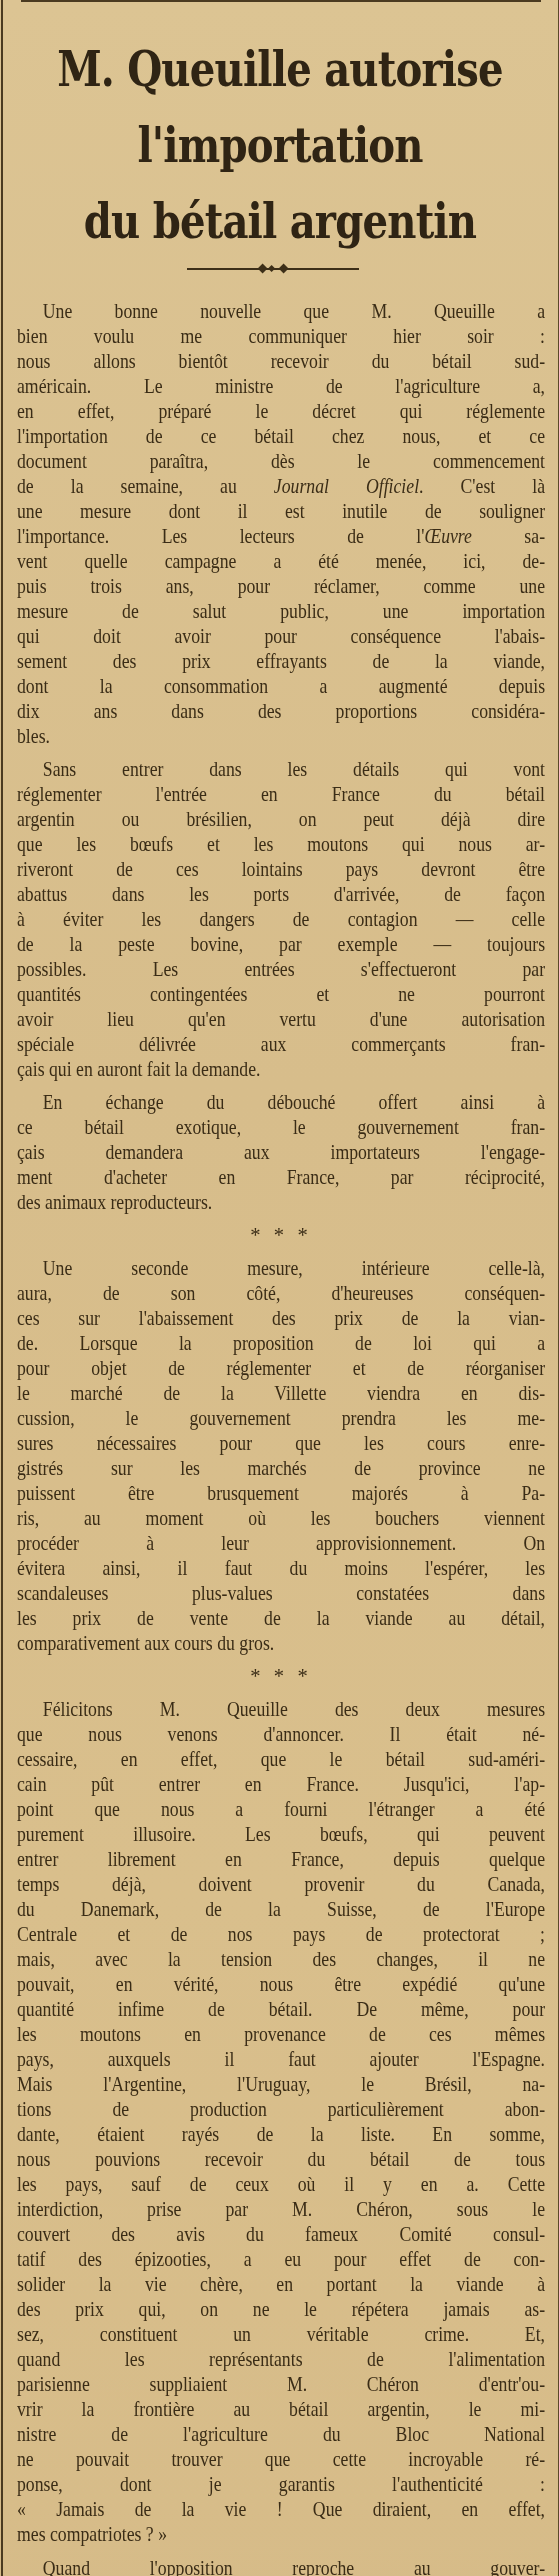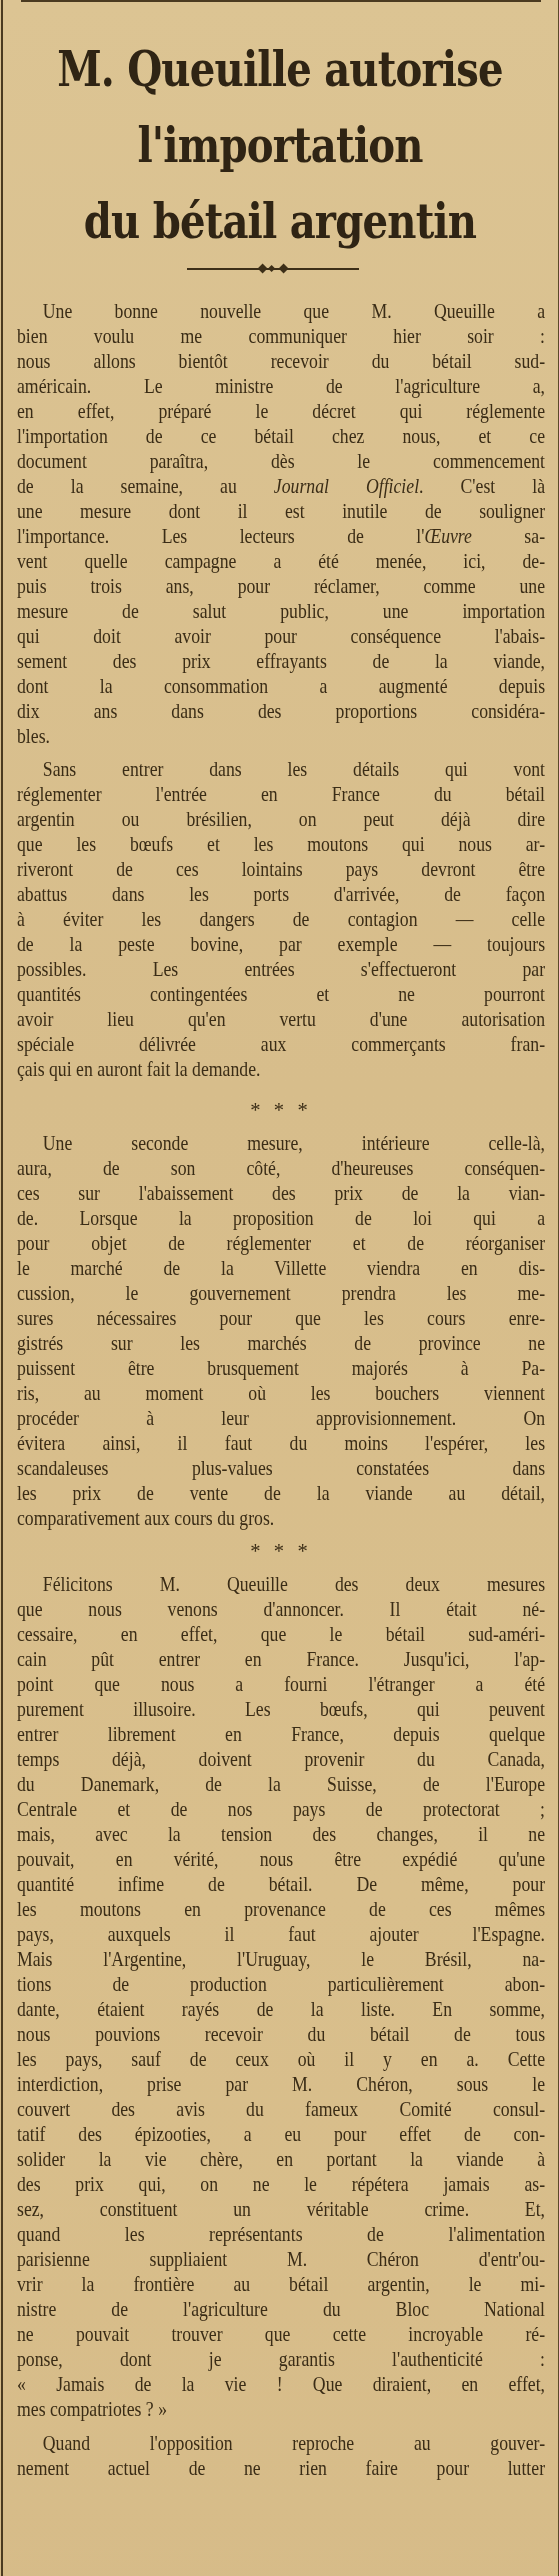--- a/index.html
+++ b/index.html
@@ -128,20 +128,27 @@
         <div class="ln">abattus dans les ports d'arrivée, de façon</div>
         <div class="ln">à éviter les dangers de contagion — celle</div>
         <div class="ln">de la peste bovine, par exemple — toujours</div>
         <div class="ln">possibles. Les entrées s'effectueront par</div>
         <div class="ln">quantités contingentées et ne pourront</div>
         <div class="ln">avoir lieu qu'en vertu d'une autorisation</div>
         <div class="ln">spéciale délivrée aux commerçants fran-</div>
         <div class="ln last">çais qui en auront fait la demande.</div>
       </div>
       <div class="gap"></div>
+      <div>
+        <div class="ln indent">En échange du débouché offert ainsi à</div>
+        <div class="ln">ce bétail exotique, le gouvernement fran-</div>
+        <div class="ln">çais demandera aux importateurs l'engage-</div>
+        <div class="ln">ment d'acheter en France, par réciprocité,</div>
+        <div class="ln last">des animaux reproducteurs.</div>
+      </div>
       <div class="stars">* * *</div>
       <div>
         <div class="ln indent">Une seconde mesure, intérieure celle-là,</div>
         <div class="ln">aura, de son côté, d'heureuses conséquen-</div>
         <div class="ln">ces sur l'abaissement des prix de la vian-</div>
         <div class="ln">de. Lorsque la proposition de loi qui a</div>
         <div class="ln">pour objet de réglementer et de réorganiser</div>
         <div class="ln">le marché de la Villette viendra en dis-</div>
         <div class="ln">cussion, le gouvernement prendra les me-</div>
         <div class="ln">sures nécessaires pour que les cours enre-</div>

